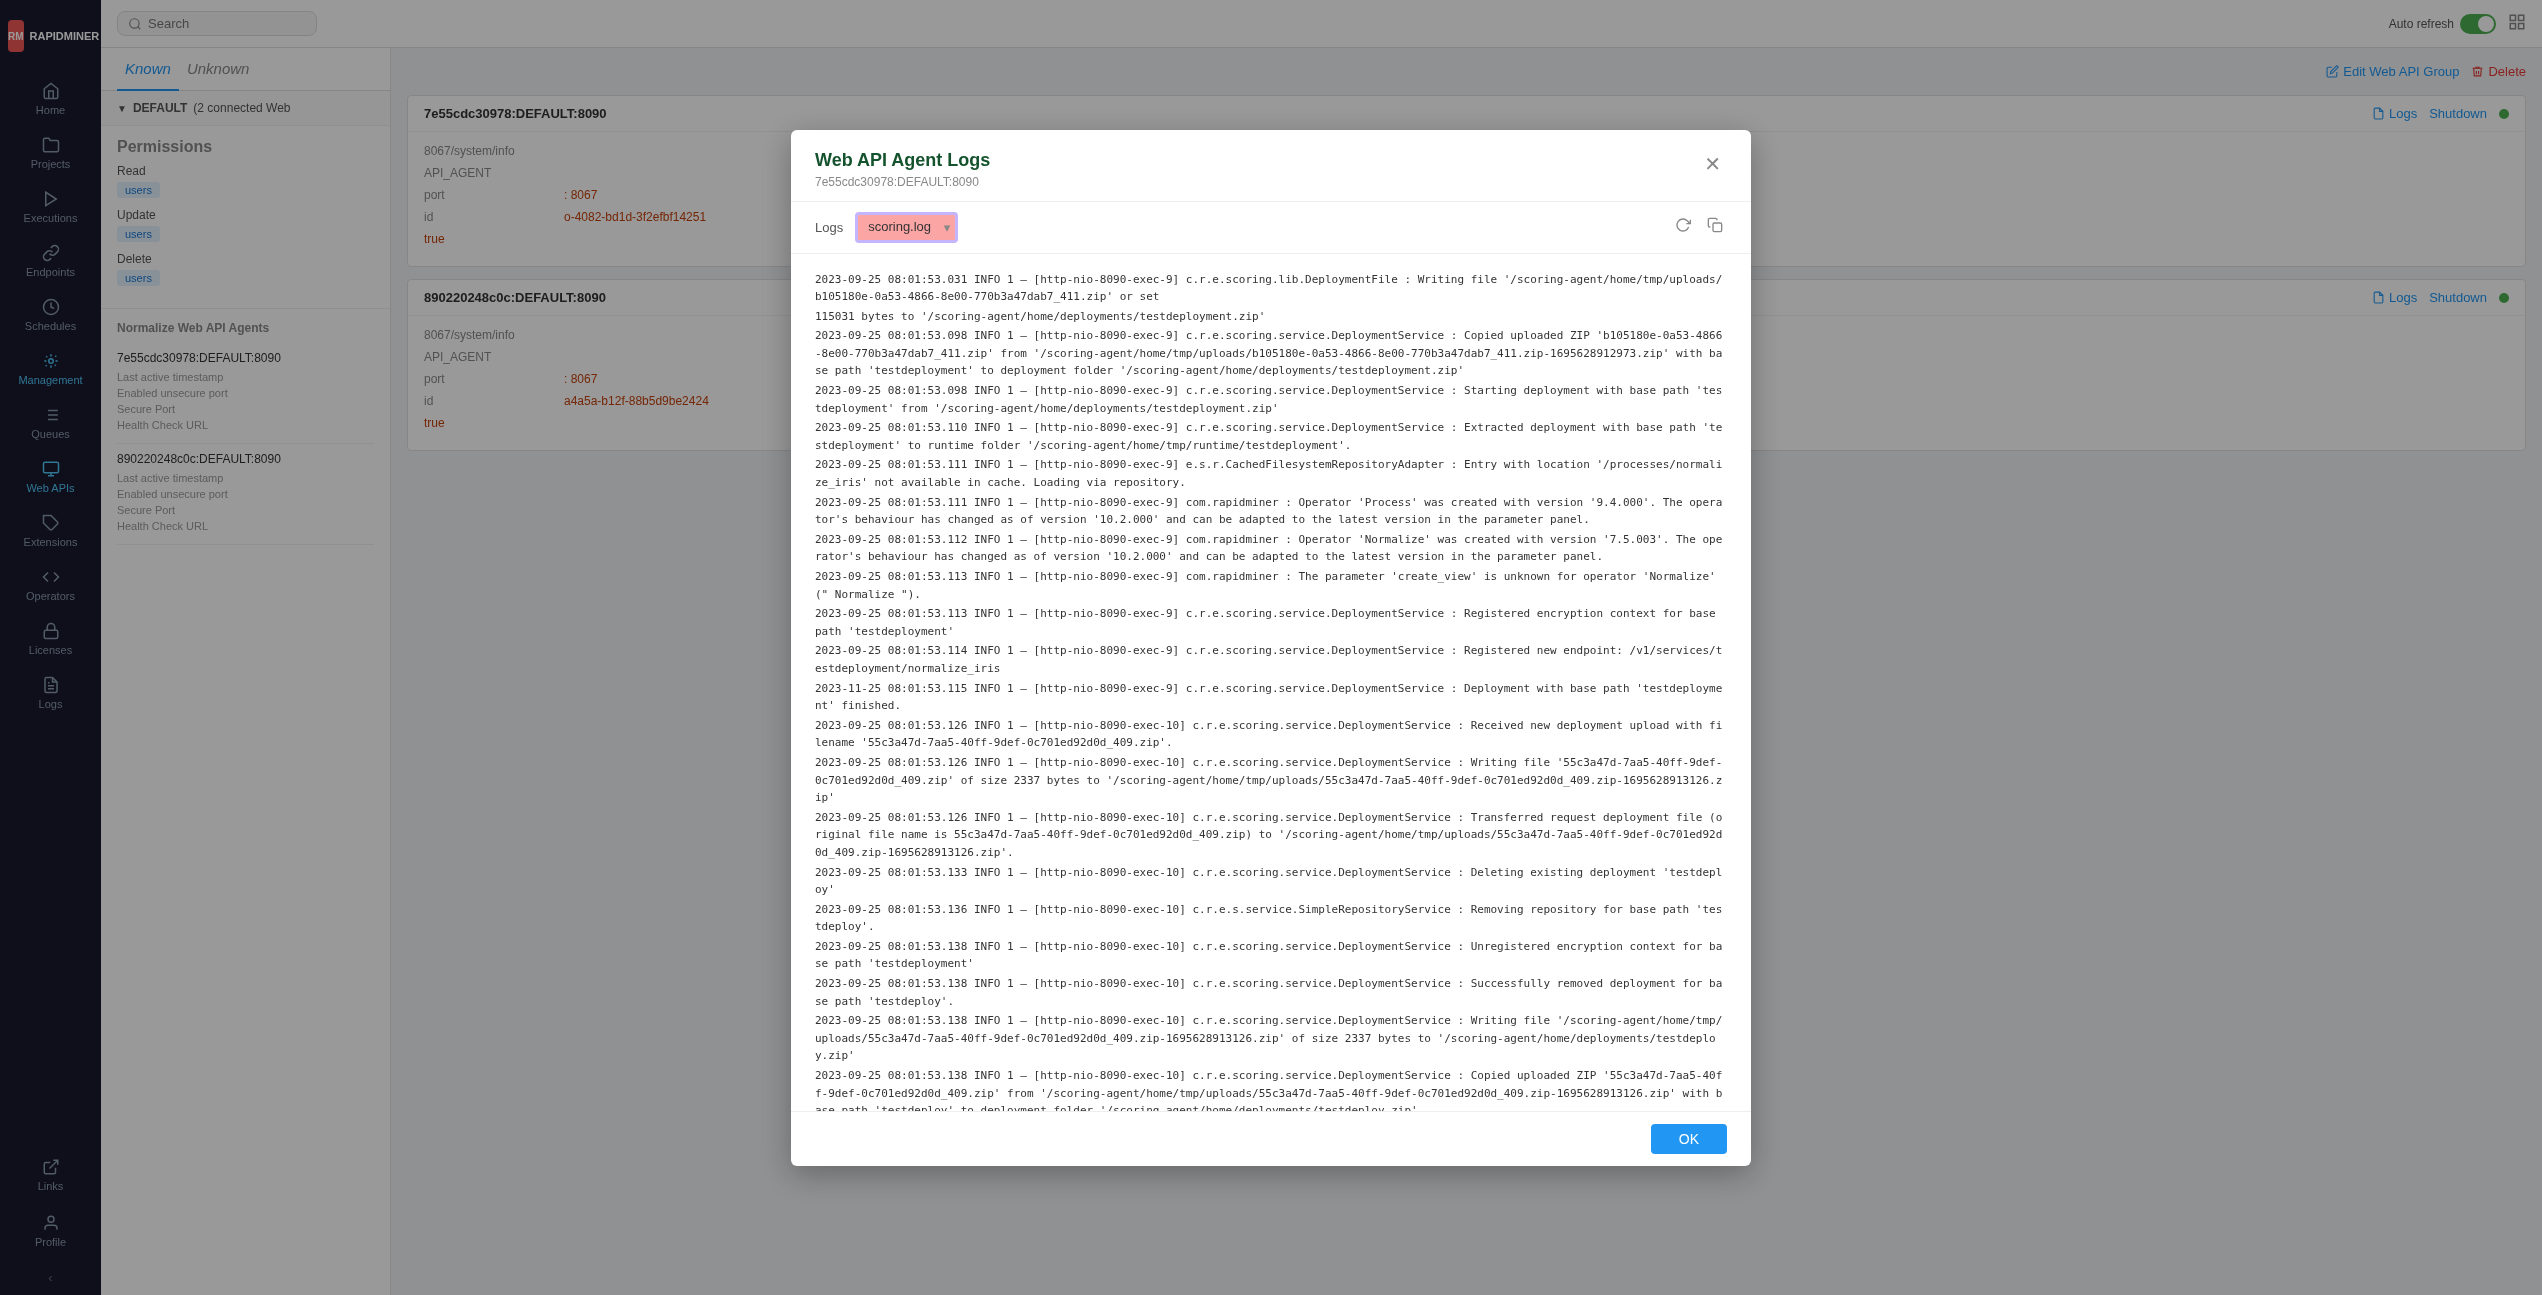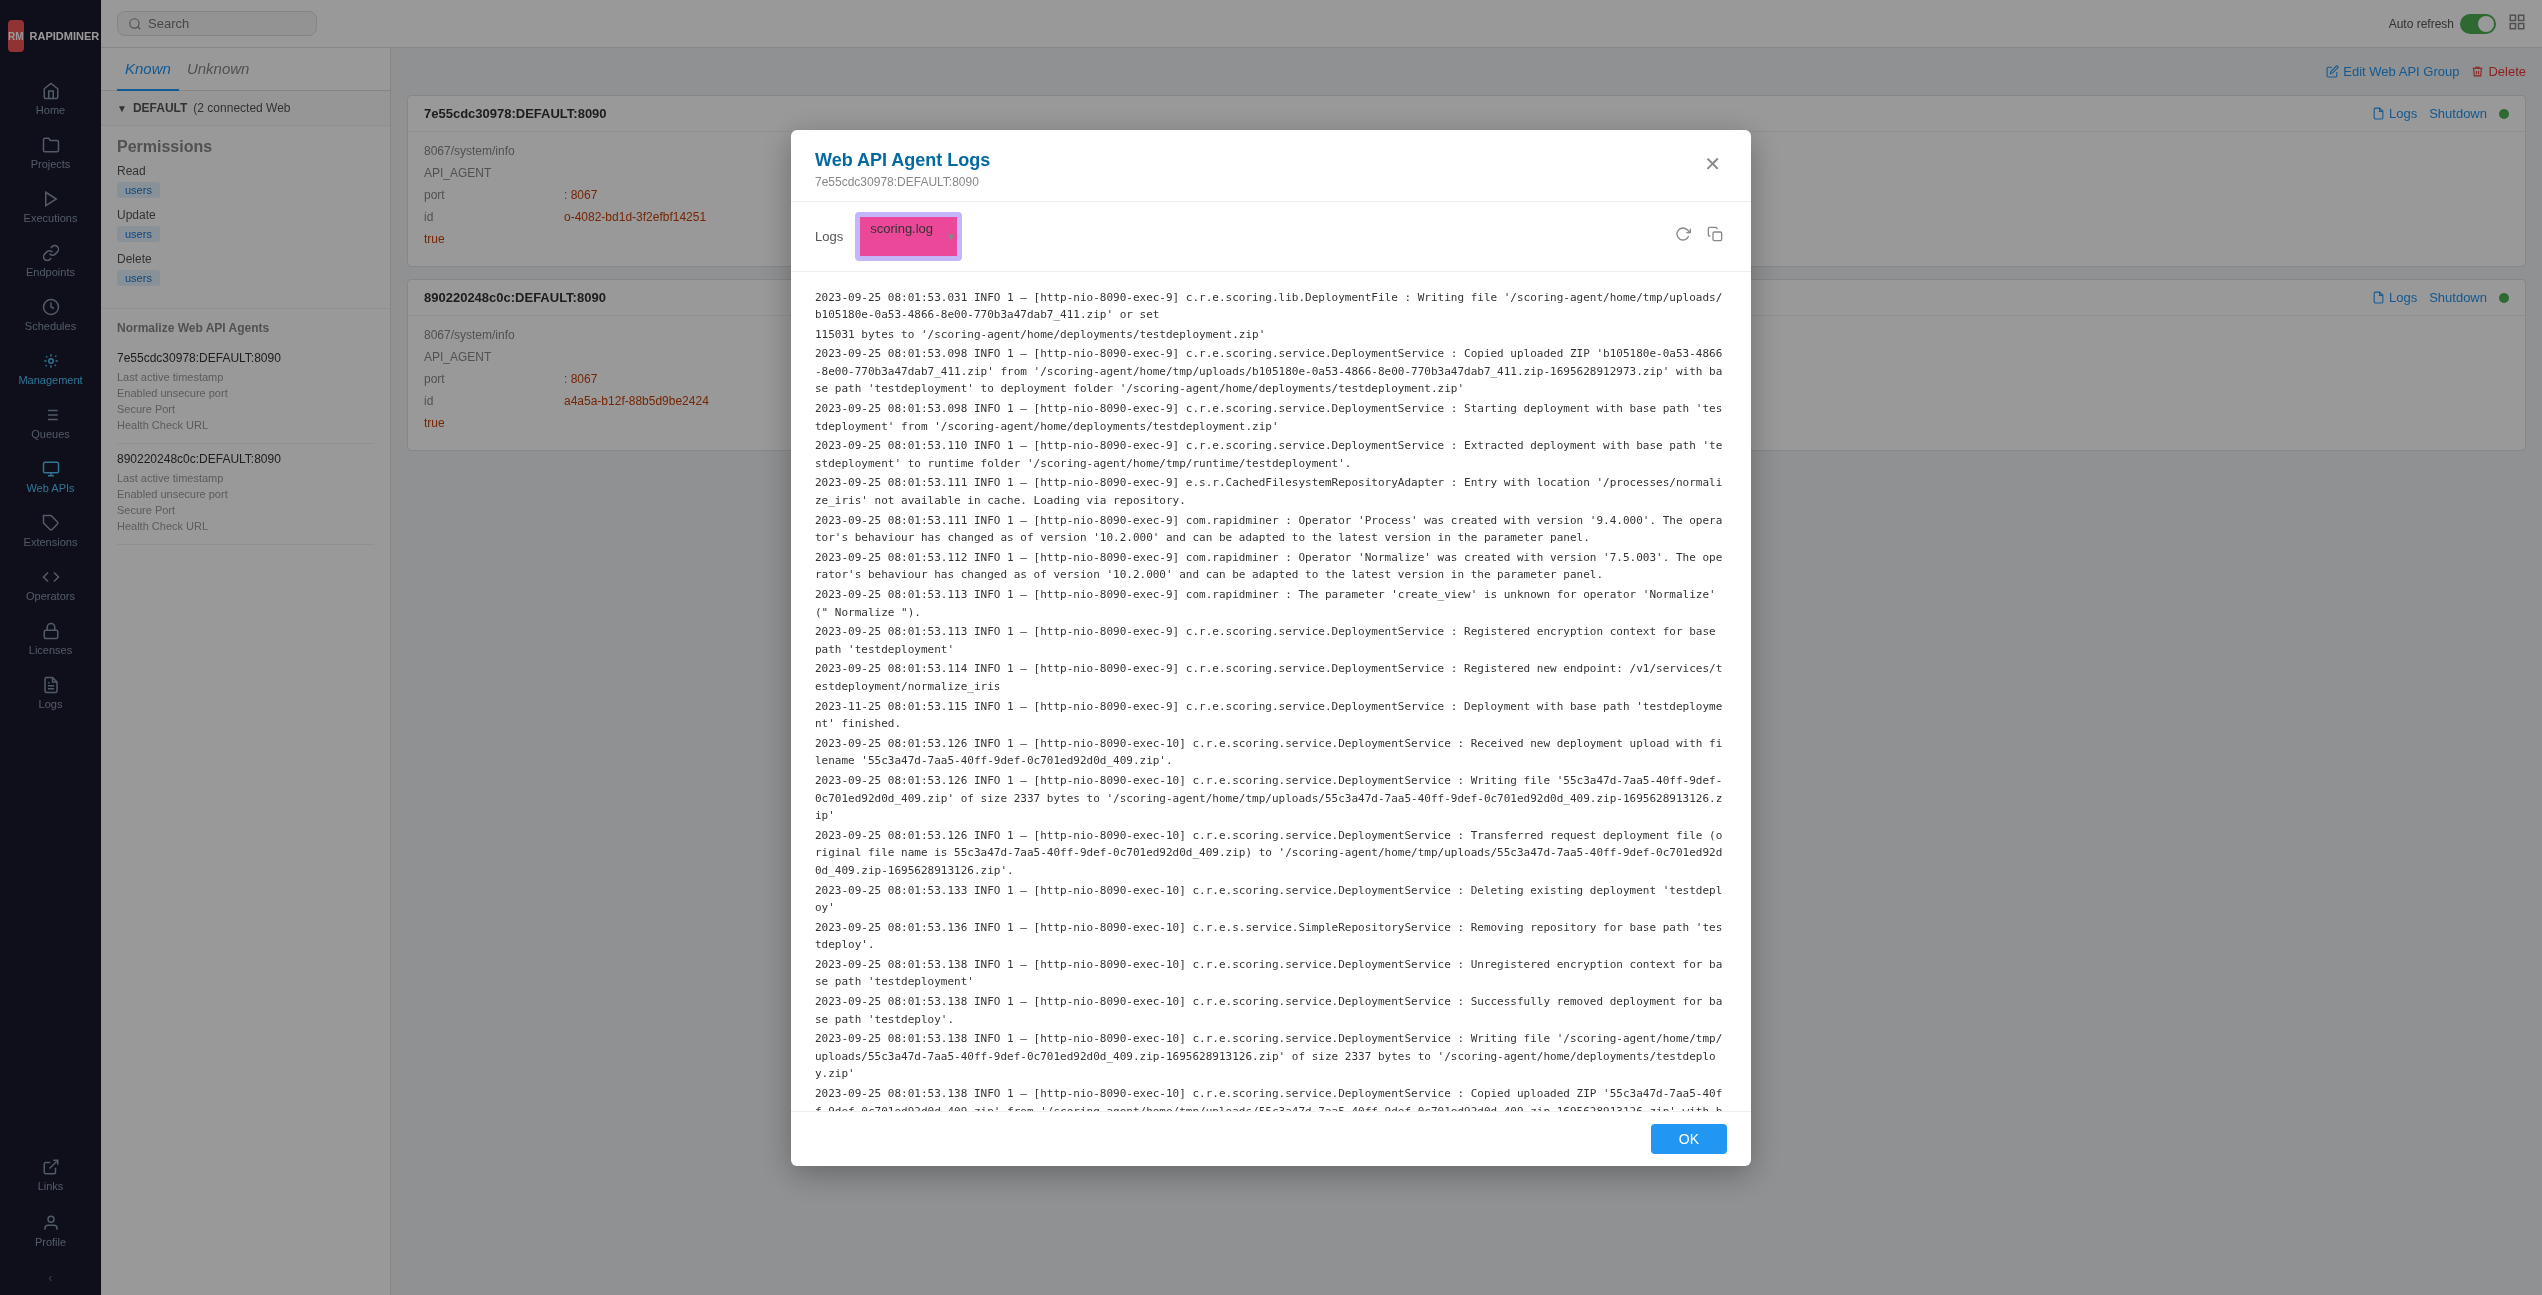--- a/index.html
+++ b/index.html
@@ -66,26 +66,26 @@
     .status-dot { width: 10px; height: 10px; border-radius: 50%; background: #4caf50; }
     .agent-card-body { padding: 12px 16px; }
     .detail-row { display: flex; margin-bottom: 8px; font-size: 12px; }
     .detail-key { color: #888; width: 140px; flex-shrink: 0; }
     .detail-val { color: #c2410c; }
 
     
     .modal-overlay { position: fixed; top: 0; left: 0; right: 0; bottom: 0; background: rgba(0,0,0,0.4); z-index: 1000; display: flex; align-items: center; justify-content: center; }
     .modal { background: white; border-radius: 6px; width: 960px; max-height: 80vh; display: flex; flex-direction: column; box-shadow: 0 8px 32px rgba(0,0,0,0.3); }
     .modal-header { display: flex; align-items: flex-start; justify-content: space-between; padding: 20px 24px 12px; border-bottom: 1px solid #eee; }
-    .modal-title { font-size: 18px; font-weight: 600; color: #0369a1; }
+    .modal-title { font-size: 18px; font-weight: 600; color: #14532d; }
     .modal-subtitle { font-size: 12px; color: #888; margin-top: 4px; }
     .modal-close { background: none; border: none; font-size: 20px; color: #888; cursor: pointer; padding: 2px 6px; }
     .modal-toolbar { display: flex; align-items: center; gap: 12px; padding: 10px 24px; border-bottom: 1px solid #eee; }
     .modal-toolbar-label { font-size: 13px; color: #555; }
-    .log-select { border: 5px solid #c4b5fd; border-radius: 4px; padding: 4px 24px 20px 10px; font-size: 13px; color: #333; background: #ec4899; cursor: pointer; appearance: none; }
+    .log-select { border: 3px solid #c4b5fd; border-radius: 4px; padding: 4px 24px 6px 10px; font-size: 13px; color: #333; background: #fca5a5; cursor: pointer; appearance: none; }
     .modal-toolbar-icons { margin-left: auto; display: flex; gap: 8px; }
     .icon-btn { background: none; border: none; cursor: pointer; color: #888; padding: 4px; font-size: 16px; }
     .modal-body { flex: 1; overflow-y: auto; padding: 16px 24px; font-family: monospace; font-size: 11px; line-height: 1.6; color: #333; }
     .log-line { padding: 1px 0; word-break: break-all; }
     .modal-footer { display: flex; justify-content: flex-end; padding: 12px 24px; border-top: 1px solid #eee; }
     .btn-ok { background: #2196f3; color: white; border: none; border-radius: 4px; padding: 7px 28px; font-size: 14px; cursor: pointer; }
   </style>
 </head>
 <body>
 

